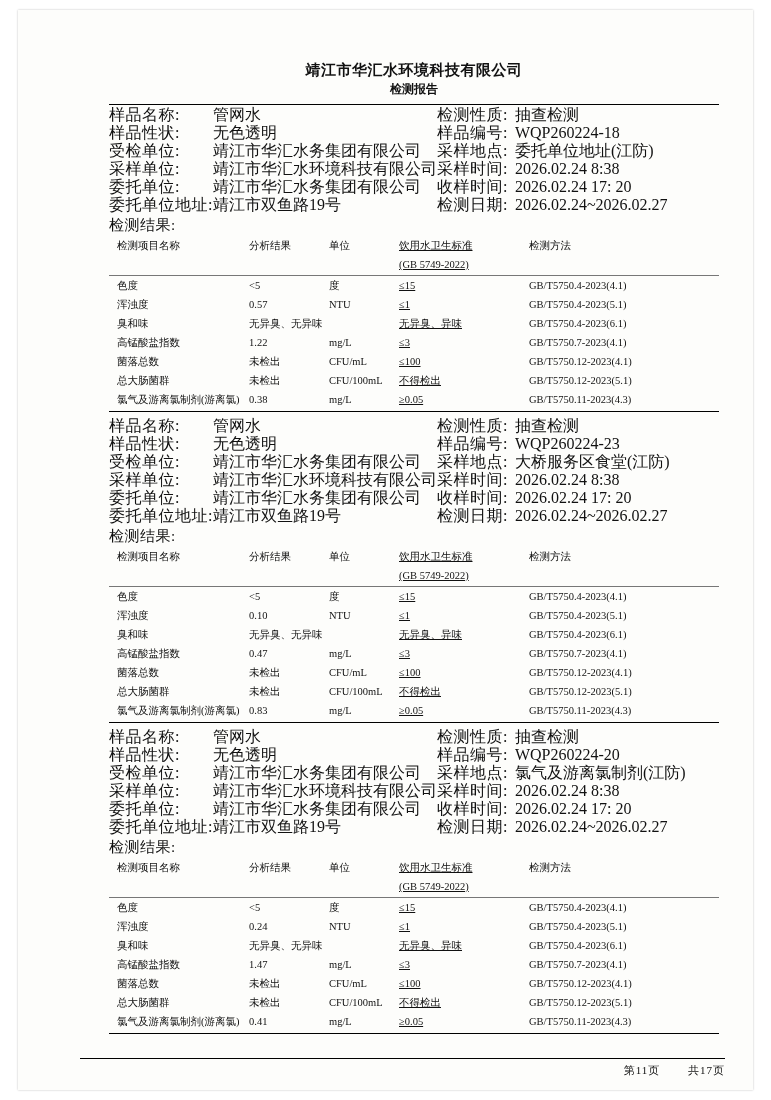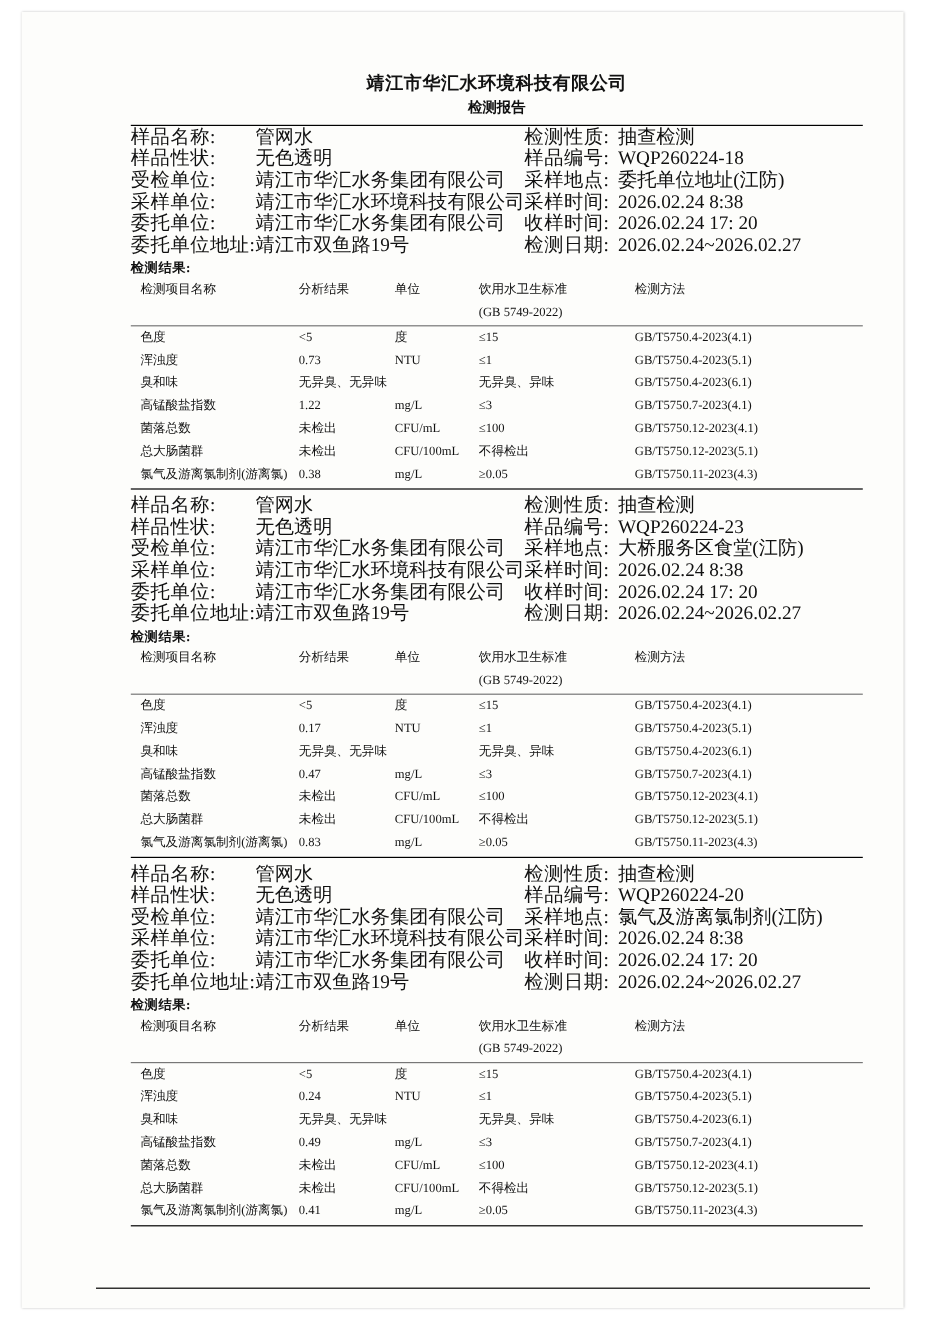--- a/index.html
+++ b/index.html
@@ -75,42 +75,41 @@
     width: 222px;
   }
   .lbl2 {
     width: 78px;
     letter-spacing: 0.5px;
   }
   .val2 {
     width: auto;
   }
   .result-label {
-    font-size: 11px;
+    font-size: 15px;
     padding: 3px 0 1px 0;
     letter-spacing: 0.5px;
-    font-weight: bold;
   }
   table.res {
     width: 100%;
     border-collapse: collapse;
     font-size: 10.5px;
     line-height: 15px;
   }
   table.res td, table.res th {
     padding: 2px 0;
     text-align: left;
     font-weight: normal;
     vertical-align: top;
     white-space: nowrap;
   }
   .c-name { width: 132px; padding-left: 8px !important; }
   .c-res  { width: 80px; }
   .c-unit { width: 70px; }
-  .c-std  { width: 130px; }
+  .c-std  { width: 130px; text-decoration: underline; }
   .c-met  { width: auto; }
   .hdr-row td { padding-bottom: 0; }
   .hdr-row2 td { padding-top: 0; padding-bottom: 2px; }
   .sep {
     border-top: 1px solid #000;
     margin-top: 2px;
   }
   .sep-light {
     border-top: 1px solid #777;
     margin-top: 1px;
@@ -214,21 +213,21 @@
             <tbody>
               <tr>
                 <td class="c-name">色度</td>
                 <td class="c-res">&lt;5</td>
                 <td class="c-unit">度</td>
                 <td class="c-std">≤15</td>
                 <td class="c-met">GB/T5750.4-2023(4.1)</td>
               </tr>
               <tr>
                 <td class="c-name">浑浊度</td>
-                <td class="c-res">0.73</td>
+                <td class="c-res">0.57</td>
                 <td class="c-unit">NTU</td>
                 <td class="c-std">≤1</td>
                 <td class="c-met">GB/T5750.4-2023(5.1)</td>
               </tr>
               <tr>
                 <td class="c-name">臭和味</td>
                 <td class="c-res">无异臭、无异味</td>
                 <td class="c-unit"></td>
                 <td class="c-std">无异臭、异味</td>
                 <td class="c-met">GB/T5750.4-2023(6.1)</td>
@@ -331,21 +330,21 @@
             <tbody>
               <tr>
                 <td class="c-name">色度</td>
                 <td class="c-res">&lt;5</td>
                 <td class="c-unit">度</td>
                 <td class="c-std">≤15</td>
                 <td class="c-met">GB/T5750.4-2023(4.1)</td>
               </tr>
               <tr>
                 <td class="c-name">浑浊度</td>
-                <td class="c-res">0.17</td>
+                <td class="c-res">0.10</td>
                 <td class="c-unit">NTU</td>
                 <td class="c-std">≤1</td>
                 <td class="c-met">GB/T5750.4-2023(5.1)</td>
               </tr>
               <tr>
                 <td class="c-name">臭和味</td>
                 <td class="c-res">无异臭、无异味</td>
                 <td class="c-unit"></td>
                 <td class="c-std">无异臭、异味</td>
                 <td class="c-met">GB/T5750.4-2023(6.1)</td>
@@ -462,21 +461,21 @@
               </tr>
               <tr>
                 <td class="c-name">臭和味</td>
                 <td class="c-res">无异臭、无异味</td>
                 <td class="c-unit"></td>
                 <td class="c-std">无异臭、异味</td>
                 <td class="c-met">GB/T5750.4-2023(6.1)</td>
               </tr>
               <tr>
                 <td class="c-name">高锰酸盐指数</td>
-                <td class="c-res">0.49</td>
+                <td class="c-res">1.47</td>
                 <td class="c-unit">mg/L</td>
                 <td class="c-std">≤3</td>
                 <td class="c-met">GB/T5750.7-2023(4.1)</td>
               </tr>
               <tr>
                 <td class="c-name">菌落总数</td>
                 <td class="c-res">未检出</td>
                 <td class="c-unit">CFU/mL</td>
                 <td class="c-std">≤100</td>
                 <td class="c-met">GB/T5750.12-2023(4.1)</td>
@@ -497,14 +496,18 @@
               </tr>
             </tbody>
           </table>
           <div class="sep"></div>
         </div>
       </div>
   </div>
 
   <div class="footer">
     <div class="footer-line"></div>
+    <div class="footer-text">
+      <span class="fpage">第11页</span>
+      <span>共17页</span>
+    </div>
   </div>
 </div>
 
 </body></html>

